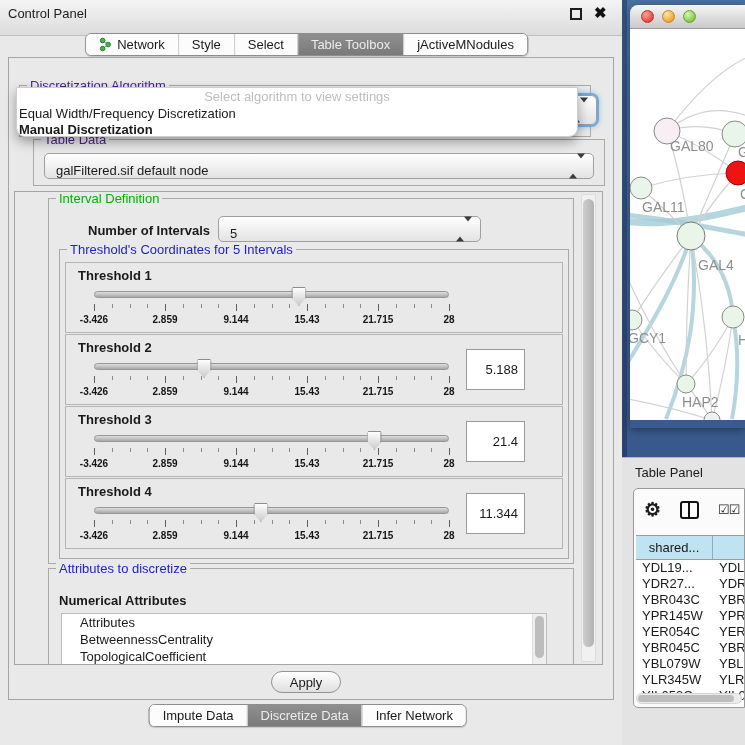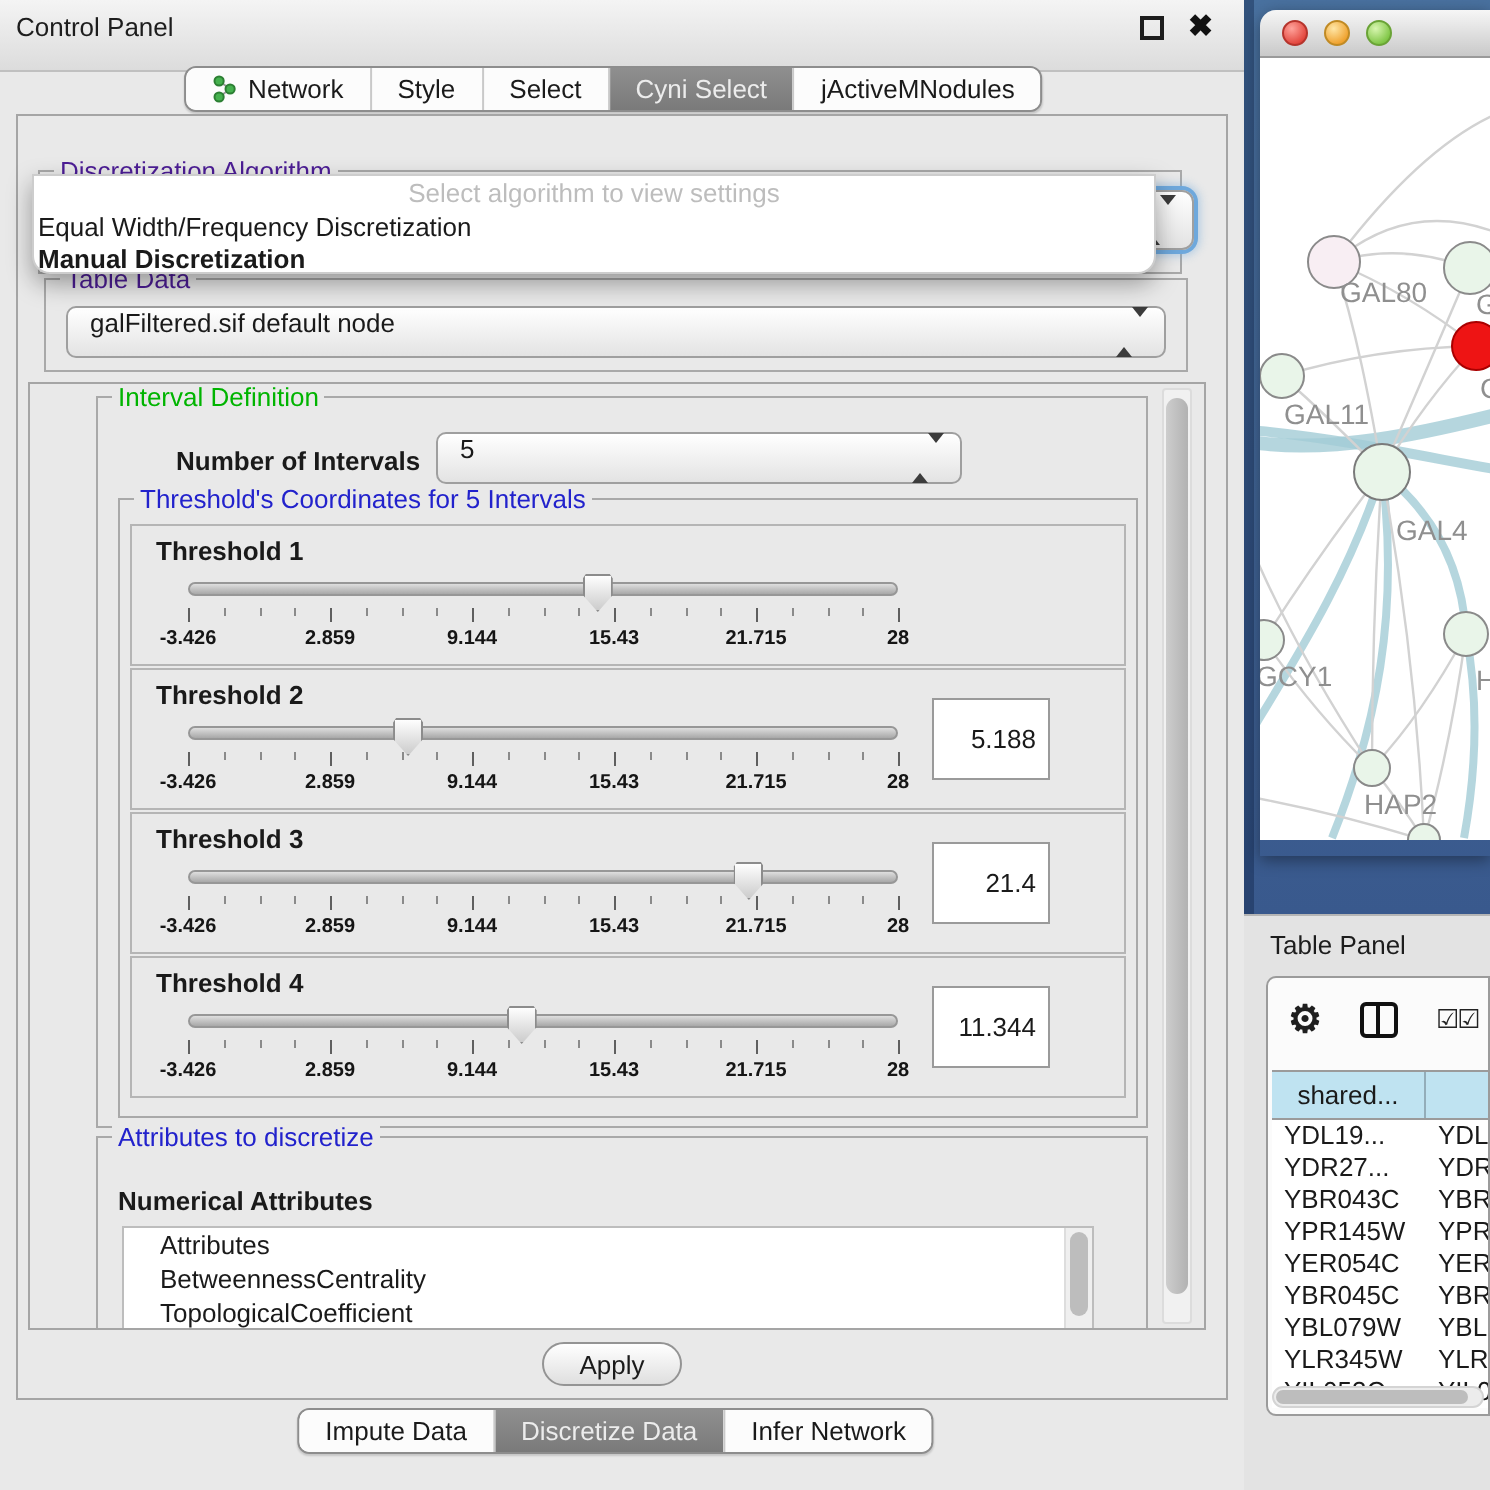--- a/index.html
+++ b/index.html
@@ -27,21 +27,21 @@
   .cp-content { position:absolute; left:8px; top:57px; width:606px; height:643px;
     border:1px solid #a5a5a5; background:#e9e9e9; }
 
   .group { position:absolute; border:1px solid #a9a9a9; }
   .gtitle { position:absolute; top:-8px; left:7px; background:#e9e9e9; padding:0 3px; font-size:13px; white-space:nowrap; }
   .g-dark { color:#4c1d95; }
   .g-green { color:#00b400; }
   .g-blue { color:#2222cc; }
 
   .combo { position:absolute; border:1px solid #9f9f9f; border-radius:5px;
-    background:linear-gradient(#ffffff,#e3e3e3); font-size:13px; display:flex; align-items:flex-start;
+    background:linear-gradient(#ffffff,#e3e3e3); font-size:13px; display:flex; align-items:flex-end;
     padding:0 24px 0 11px; box-shadow:inset 0 1px 0 #fff; }
   .stepper { position:absolute; right:8px; top:50%; transform:translateY(-50%); }
   .stepper .up { width:0; height:0; border-left:4px solid transparent; border-right:4px solid transparent;
     border-bottom:5px solid #3c3c3c; margin-bottom:2px; }
   .stepper .dn { width:0; height:0; border-left:4px solid transparent; border-right:4px solid transparent;
     border-top:5px solid #3c3c3c; }
 
   .alg-combo { left:22px; top:37px; width:566px; height:30px; border-radius:6px;
     box-shadow:0 0 0 2px #6ea8dc, 0 0 4px 3px rgba(110,168,220,.45); z-index:1; }
 
@@ -150,21 +150,21 @@
           </span>
           <span>Network</span>
         </div>
         <div class="tab">
           <span>Style</span>
         </div>
         <div class="tab">
           <span>Select</span>
         </div>
         <div class="tab sel">
-          <span>Cyni Select</span>
+          <span>Table Toolbox</span>
         </div>
         <div class="tab">
           <span>jActiveMNodules</span>
         </div>
       </div>
 
     <div class="cp-content">
 
       <div class="group" style="left:10px; top:27px; width:572px; height:52px;">
         <span class="gtitle g-dark">Discretization Algorithm</span>
@@ -173,21 +173,21 @@
       <div class="combo alg-combo">
         <span class="stepper"><span class="up"></span><span class="dn"></span></span>
       </div>
 
       <div class="popup">
         <div class="prompt">Select algorithm to view settings</div>
         <div class="item">Equal Width/Frequency Discretization</div>
         <div class="item bold">Manual Discretization</div>
       </div>
 
-      <div class="group" style="left:13px; top:81px; width:572px; height:47px;">
+      <div class="group" style="left:24px; top:81px; width:572px; height:47px;">
         <span class="gtitle g-dark">Table Data</span>
         <div class="combo" style="left:10px; top:13px; width:550px; height:26px;">
           <span>galFiltered.sif default node</span>
           <span class="stepper"><span class="up"></span><span class="dn"></span></span>
         </div>
       </div>
 
       <div class="viewport">
 
         <div class="group" style="left:33px; top:6px; width:526px; height:366px;">

